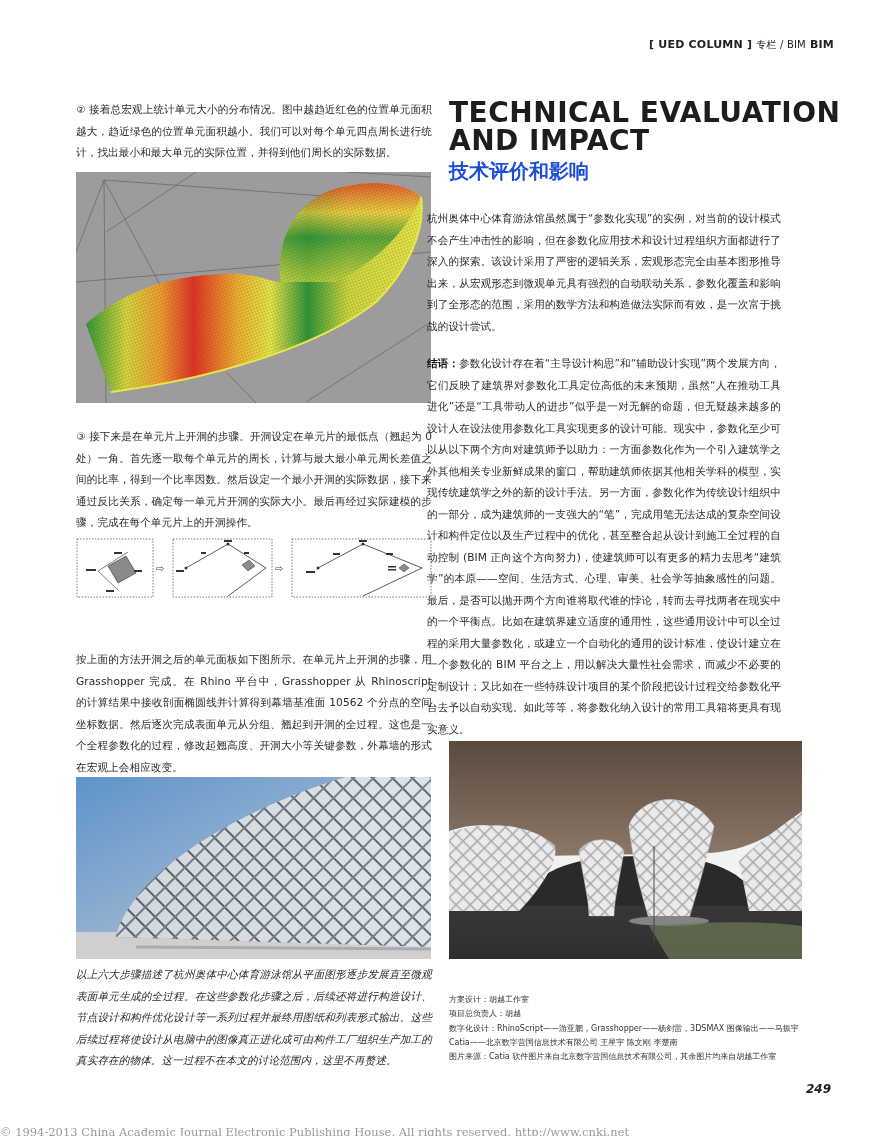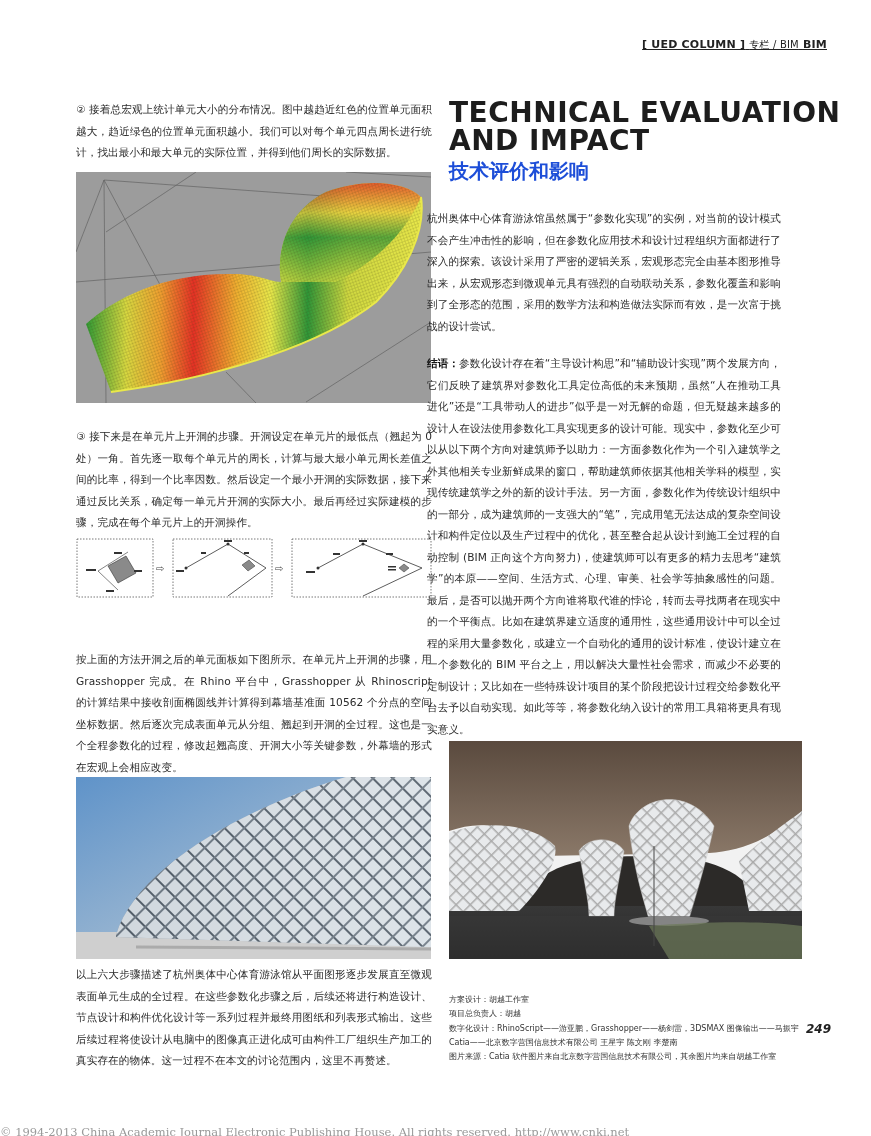--- a/index.html
+++ b/index.html
@@ -1,42 +1,41 @@
 <!DOCTYPE html>
 <html><head>
 <meta charset="utf-8">
 <style>
   html, body { margin: 0; padding: 0; }
   body {
     width: 871px; height: 1136px; background: #ffffff; position: relative; overflow: hidden;
     font-family: "DejaVu Sans", sans-serif; color: #222;
   }
   .header-tag {
-    position: absolute; top: 38px; right: 44px; font-size: 11px; font-weight: bold; color: #222;
+    position: absolute; top: 38px; right: 37px; font-size: 11px; font-weight: bold; color: #222;
     letter-spacing: 0.2px;
-    text-decoration: underline;
   }
   .header-tag .sub { font-weight: normal; font-size: 10px; }
   .col-left { position: absolute; left: 76px; width: 356px; }
   .col-right { position: absolute; left: 427px; width: 354px; }
   .para {
     font-size: 10.6px; line-height: 21.5px; color: #2a2a2a; margin: 0; text-align: justify;
     letter-spacing: 0.1px;
   }
   .para .lead { font-weight: bold; color: #111; }
   .heading-en {
     position: absolute; left: 449px; top: 99px; font-family: "DejaVu Sans", sans-serif;
     font-weight: bold; font-size: 28px; line-height: 28px; color: #1d1d1d; letter-spacing: 0.5px; margin: 0;
   }
   .heading-cn {
     position: absolute; left: 449px; top: 158px; font-size: 20px; font-weight: bold; color: #1d4ed8; margin: 0;
   }
   .img-box { position: absolute; overflow: hidden; }
   .credits { position: absolute; left: 449px; top: 993px; width: 360px; font-size: 8px; line-height: 14.3px; color: #333; }
-  .page-num { position: absolute; left: 806px; top: 1022px; font-size: 12px; font-weight: bold; font-style: italic; color: #222; }
+  .page-num { position: absolute; left: 806px; top: 1082px; font-size: 12px; font-weight: bold; font-style: italic; color: #222; }
   .footer { position: absolute; left: 0; top: 1125px; font-family: "DejaVu Serif", serif; font-size: 11.5px; color: #999; white-space: nowrap; }
   svg text { font-family: "DejaVu Sans", sans-serif; }
 </style>
 </head>
 <body>
 
 <div class="header-tag">
   <span>[ UED COLUMN ]</span>
   <span class="sub">专栏 / BIM</span>
   <span>BIM</span>
@@ -163,21 +162,21 @@
       </pattern>
     </defs>
     <rect width="355" height="182" fill="url(#sky)"></rect>
     <rect y="155" width="355" height="27" fill="#cfcfcf"></rect>
     <path d="M40 158 C 60 90, 170 30, 270 0 L 355 0 L 355 170 L 40 160 Z" fill="url(#shell)"></path>
     <path d="M40 158 C 60 90, 170 30, 270 0 L 355 0 L 355 170 L 40 160 Z" fill="url(#diamond)" opacity="0.85"></path>
     <path d="M60 170 L 355 172" stroke="#888" stroke-width="3" opacity="0.5"></path>
   </svg>
 </div>
 
-<div class="col-left" style="top:964px;">
+<div class="col-left" style="top:964px;font-style:italic;">
   <p class="para">以上六大步骤描述了杭州奥体中心体育游泳馆从平面图形逐步发展直至微观表面单元生成的全过程。在这些参数化步骤之后，后续还将进行构造设计、节点设计和构件优化设计等一系列过程并最终用图纸和列表形式输出。这些后续过程将使设计从电脑中的图像真正进化成可由构件工厂组织生产加工的真实存在的物体。这一过程不在本文的讨论范围内，这里不再赘述。</p>
 </div>
 
 <h1 class="heading-en">
   <span>TECHNICAL EVALUATION</span><br>
   <span>AND IMPACT</span>
 </h1>
 <h2 class="heading-cn">技术评价和影响</h2>
 
 <div class="col-right" style="top:208px;">

